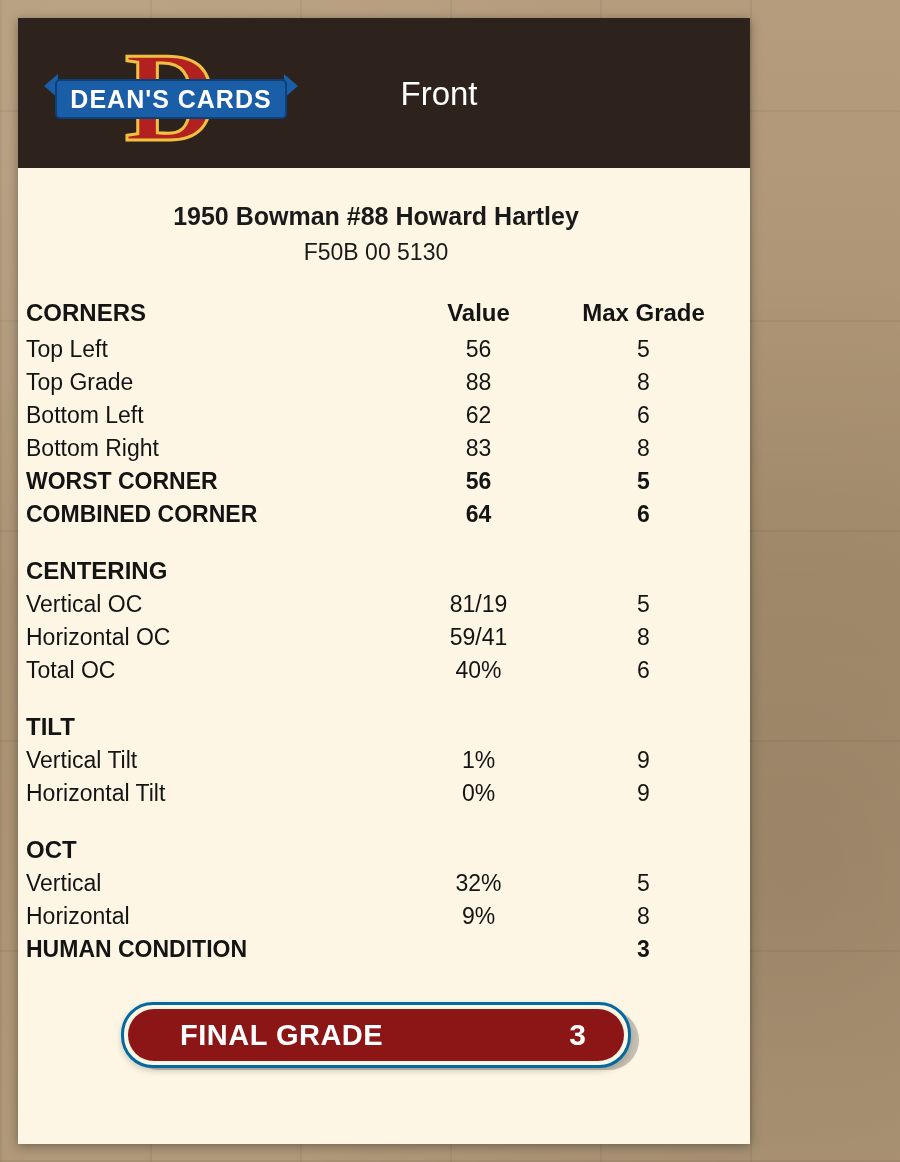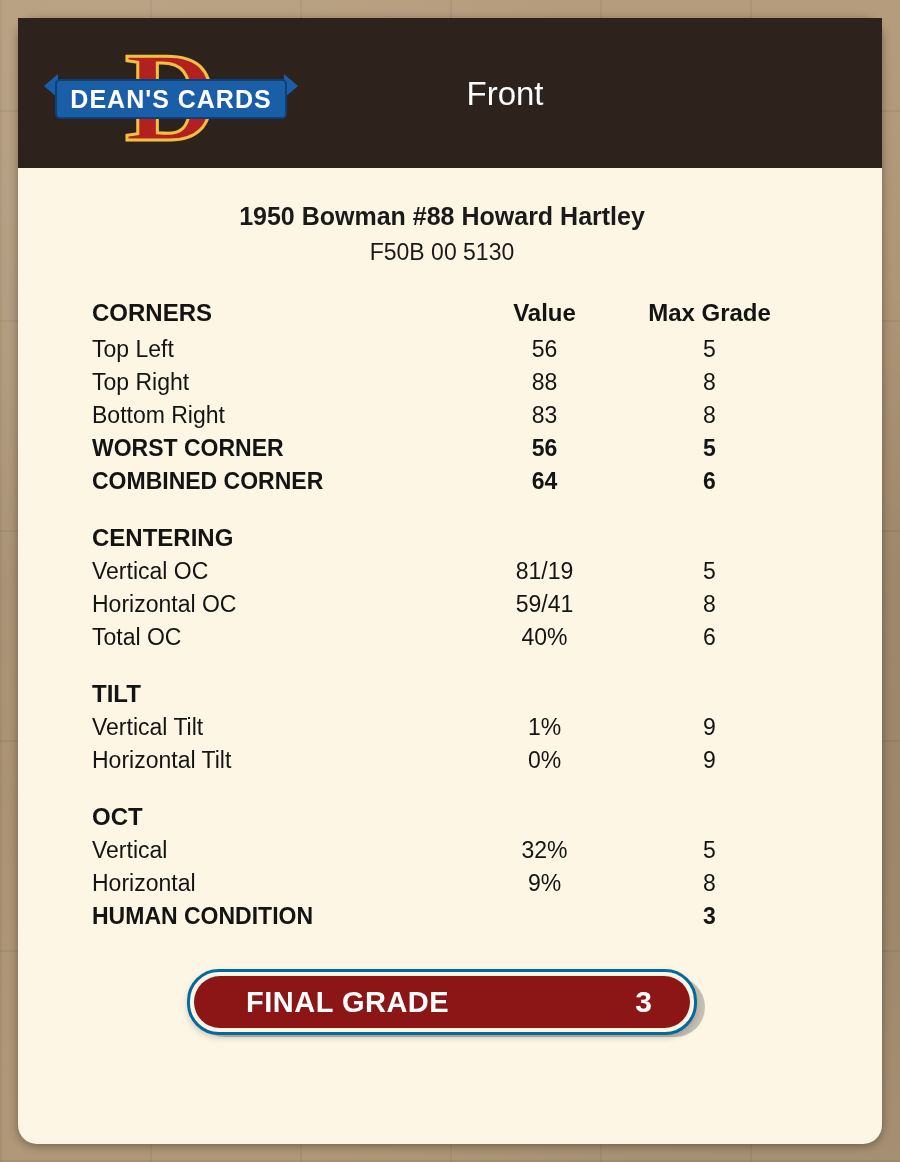--- a/index.html
+++ b/index.html
@@ -30,25 +30,24 @@
     inset: 0;
     background:
       radial-gradient(ellipse at 12% 20%, rgba(255,255,255,0.10), transparent 45%),
       radial-gradient(ellipse at 88% 75%, rgba(0,0,0,0.10), transparent 50%);
   }
 
   .sheet {
     position: absolute;
     left: 18px;
     top: 18px;
-    width: 864px;
+    width: 732px;
     height: 1126px;
     background: #fdf6e4;
     box-shadow: 0 2px 10px rgba(0,0,0,0.35);
-    border-radius: 19px;
   }
 
   
   .header {
     position: relative;
     height: 150px;
     background: #2e231c;
     display: flex;
     align-items: center;
   }
@@ -192,23 +191,28 @@
           <td class="c-label">CORNERS</td>
           <td class="c-value">Value</td>
           <td class="c-max">Max Grade</td>
         </tr>
       <tr>
             <td class="c-label indent">Top Left</td>
             <td class="c-value">56</td>
             <td class="c-max">5</td>
           </tr>
           <tr>
-            <td class="c-label indent">Top Right</td>
+            <td class="c-label indent">Top Grade</td>
             <td class="c-value">88</td>
             <td class="c-max">8</td>
+          </tr>
+          <tr>
+            <td class="c-label indent">Bottom Left</td>
+            <td class="c-value">62</td>
+            <td class="c-max">6</td>
           </tr>
           <tr>
             <td class="c-label indent">Bottom Right</td>
             <td class="c-value">83</td>
             <td class="c-max">8</td>
           </tr>
           <tr class="bold">
             <td class="c-label">WORST CORNER</td>
             <td class="c-value">56</td>
             <td class="c-max">5</td>

